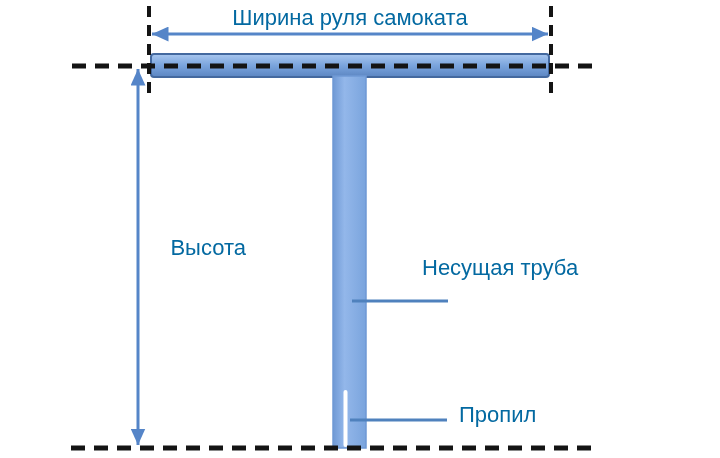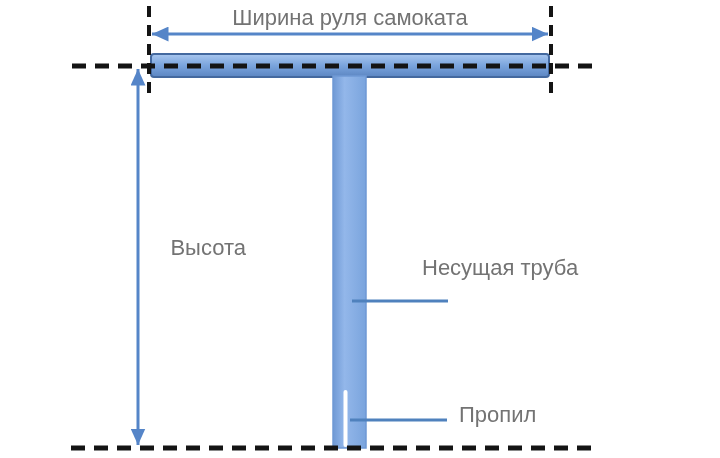--- a/index.html
+++ b/index.html
@@ -7,21 +7,21 @@
     position: relative;
     width: 720px;
     height: 458px;
     background: #ffffff;
     font-family: "Liberation Sans", sans-serif;
     overflow: hidden;
   }
   .diagram-svg { position: absolute; left: 0; top: 0; }
   .label {
     position: absolute;
-    color: #737373;
+    color: #0369a1;
     font-size: 22px;
     line-height: 24px;
     white-space: nowrap;
   }
   .label-width   { left: 151px; top: 6px;  width: 398px; text-align: center; }
   .label-height  { left: 156px; top: 236px; width: 90px; text-align: right; white-space: normal; }
   .label-tube    { left: 422px; top: 256px; }
   .label-slot    { left: 459px; top: 403px; }
 </style>
 </head>

